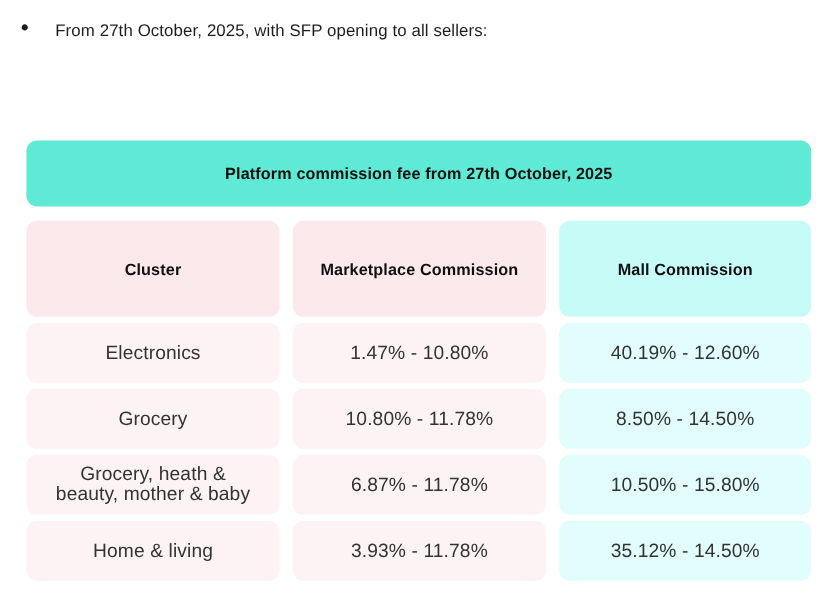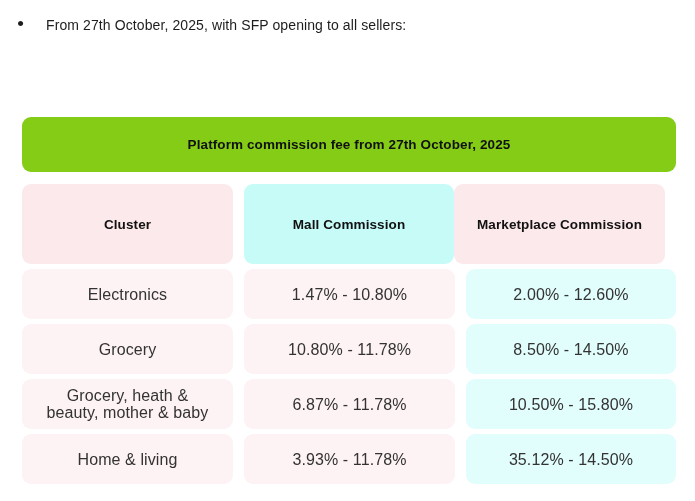--- a/index.html
+++ b/index.html
@@ -46,21 +46,21 @@
   
   .table {
     position: absolute;
     left: 22px;
     top: 117px;
     width: 654px;
   }
   .banner {
     height: 55px;
     border-radius: 9px;
-    background: #84cc16;
+    background: #5eead4;
     display: flex;
     align-items: center;
     justify-content: center;
   }
   .banner-text {
     font-size: 13.5px;
     font-weight: bold;
     color: #111111;
     letter-spacing: 0.1px;
   }
@@ -117,37 +117,37 @@
   <div class="table">
 
     <div class="banner">
       <span class="banner-text">Platform commission fee from 27th October, 2025</span>
     </div>
 
     <div class="row head-row">
       <div class="cell c1">
         <span class="head-label">Cluster</span>
       </div>
+      <div class="cell c2">
+        <span class="head-label">Marketplace Commission</span>
+      </div>
       <div class="cell c3">
         <span class="head-label">Mall Commission</span>
-      </div>
-      <div class="cell c2">
-        <span class="head-label">Marketplace Commission</span>
       </div>
     </div>
 
     <div class="row data">
       <div class="cell c1">
         <span class="cell-text">Electronics</span>
       </div>
       <div class="cell c2">
         <span class="cell-text">1.47% - 10.80%</span>
       </div>
       <div class="cell c3">
-        <span class="cell-text">2.00% - 12.60%</span>
+        <span class="cell-text">40.19% - 12.60%</span>
       </div>
     </div>
 
     <div class="row data">
       <div class="cell c1">
         <span class="cell-text">Grocery</span>
       </div>
       <div class="cell c2">
         <span class="cell-text">10.80% - 11.78%</span>
       </div>

